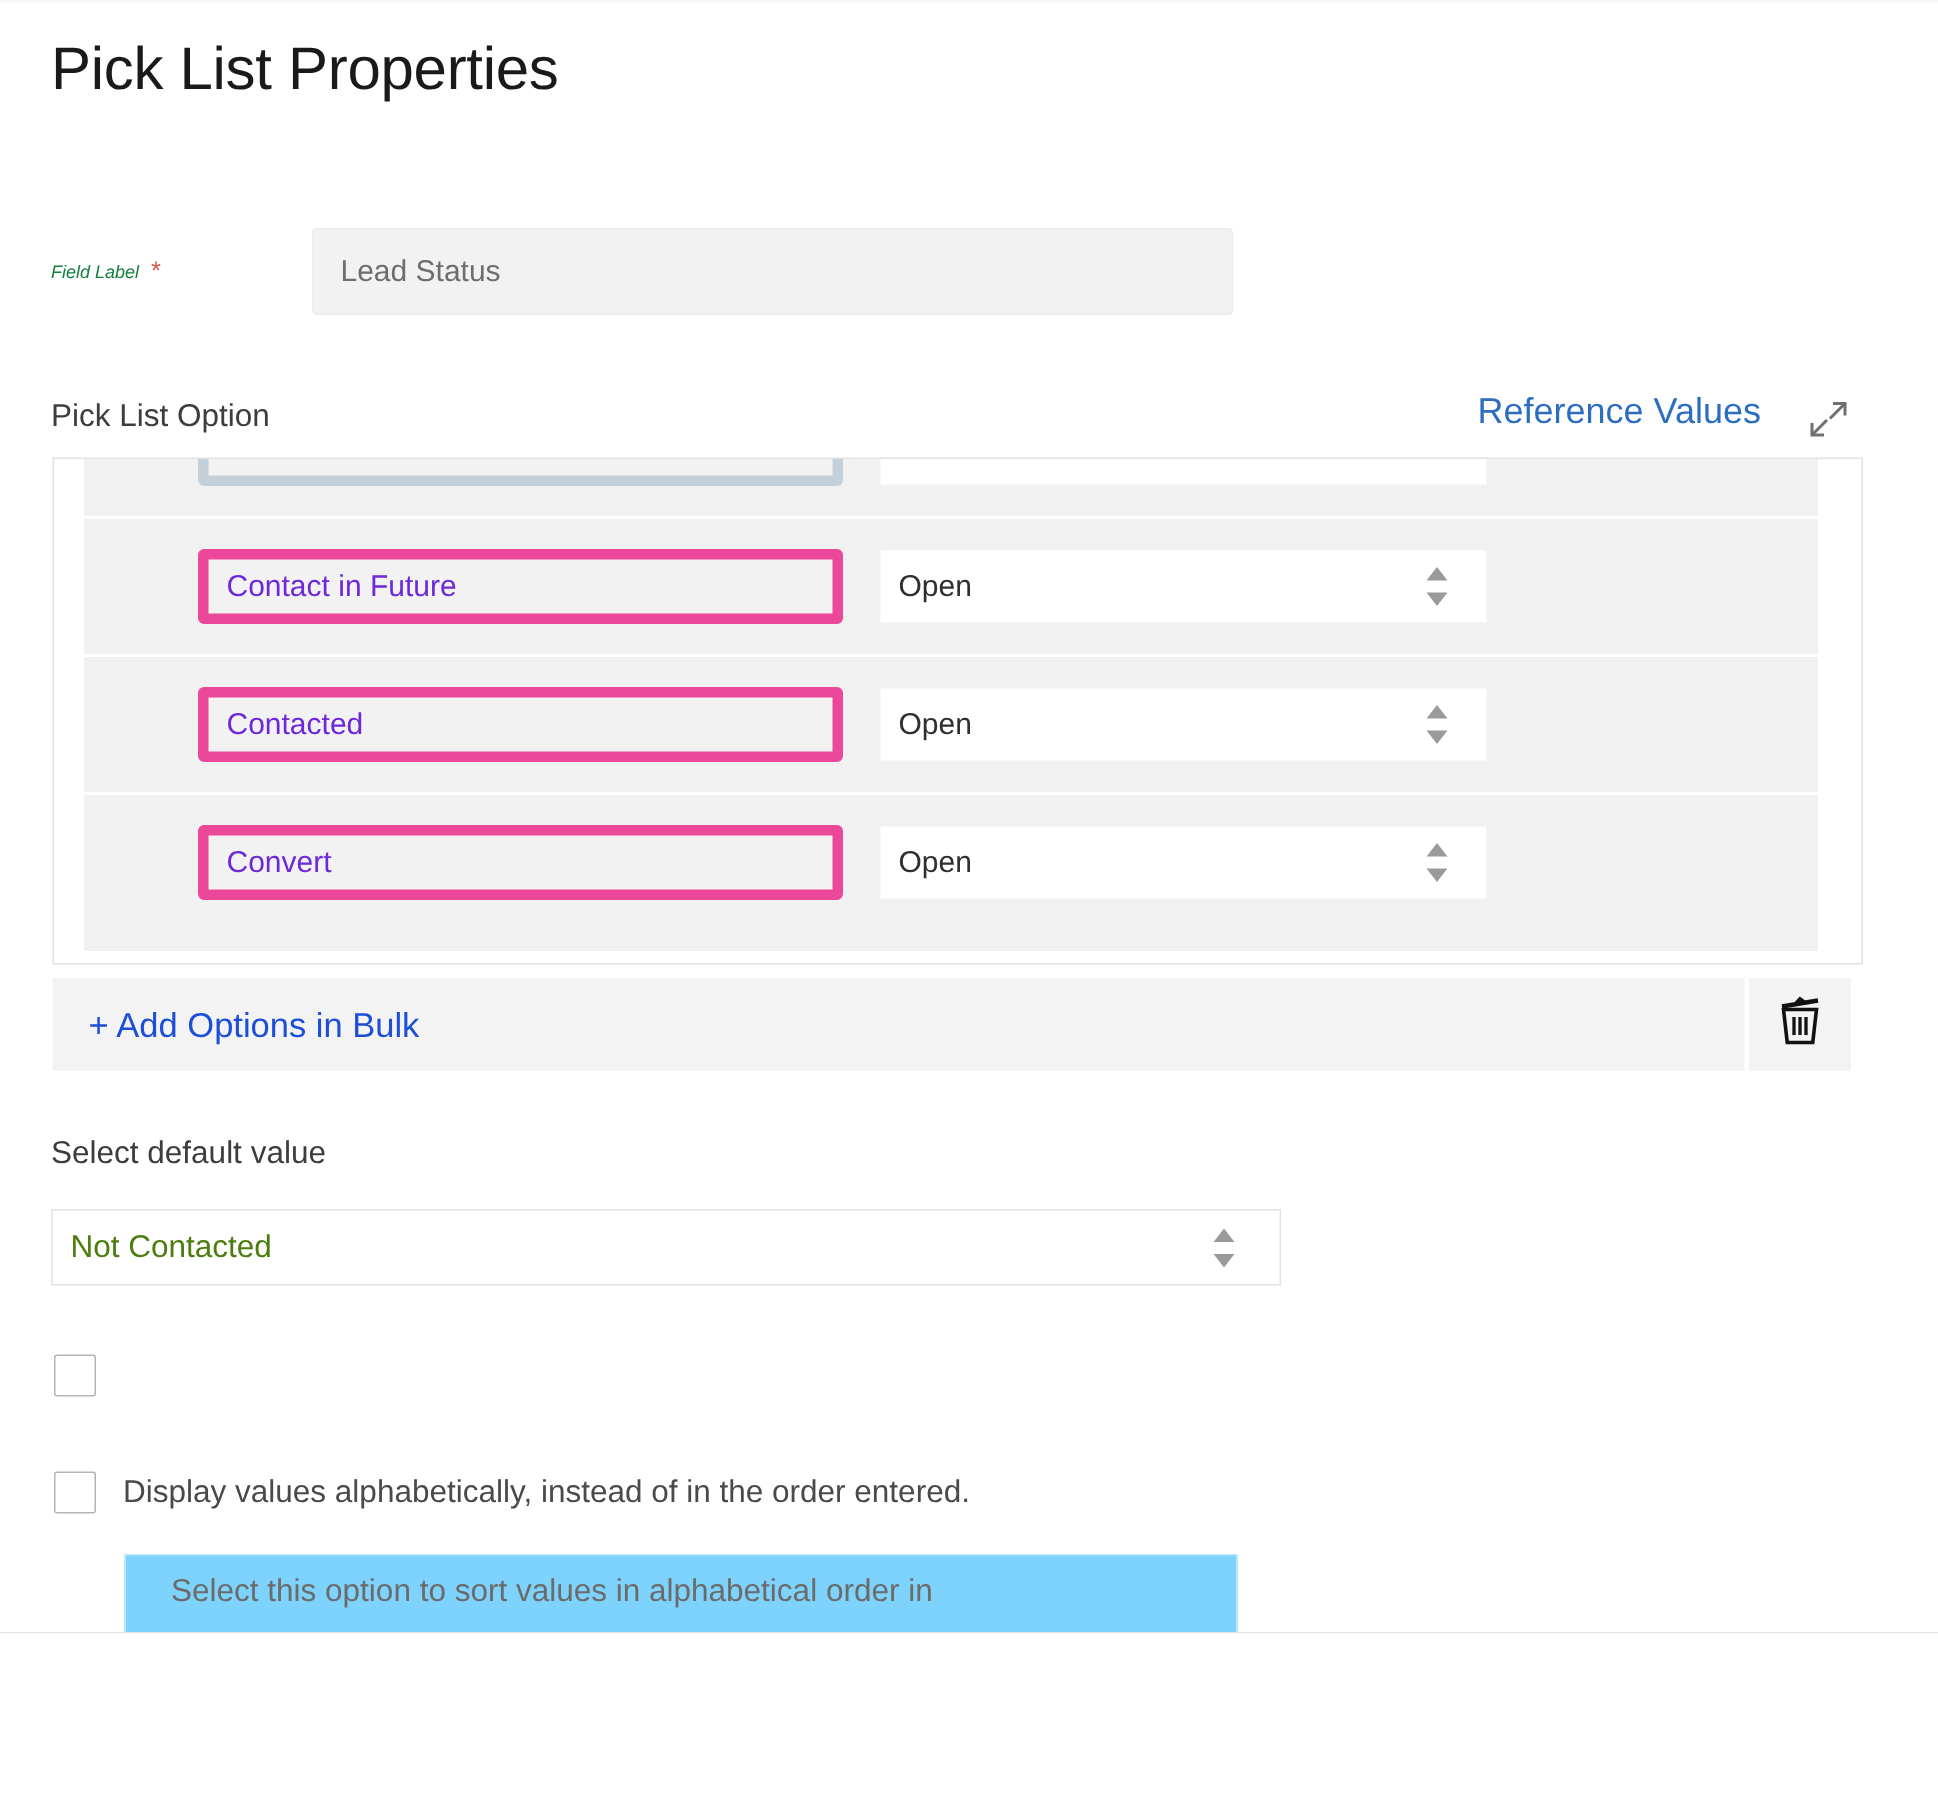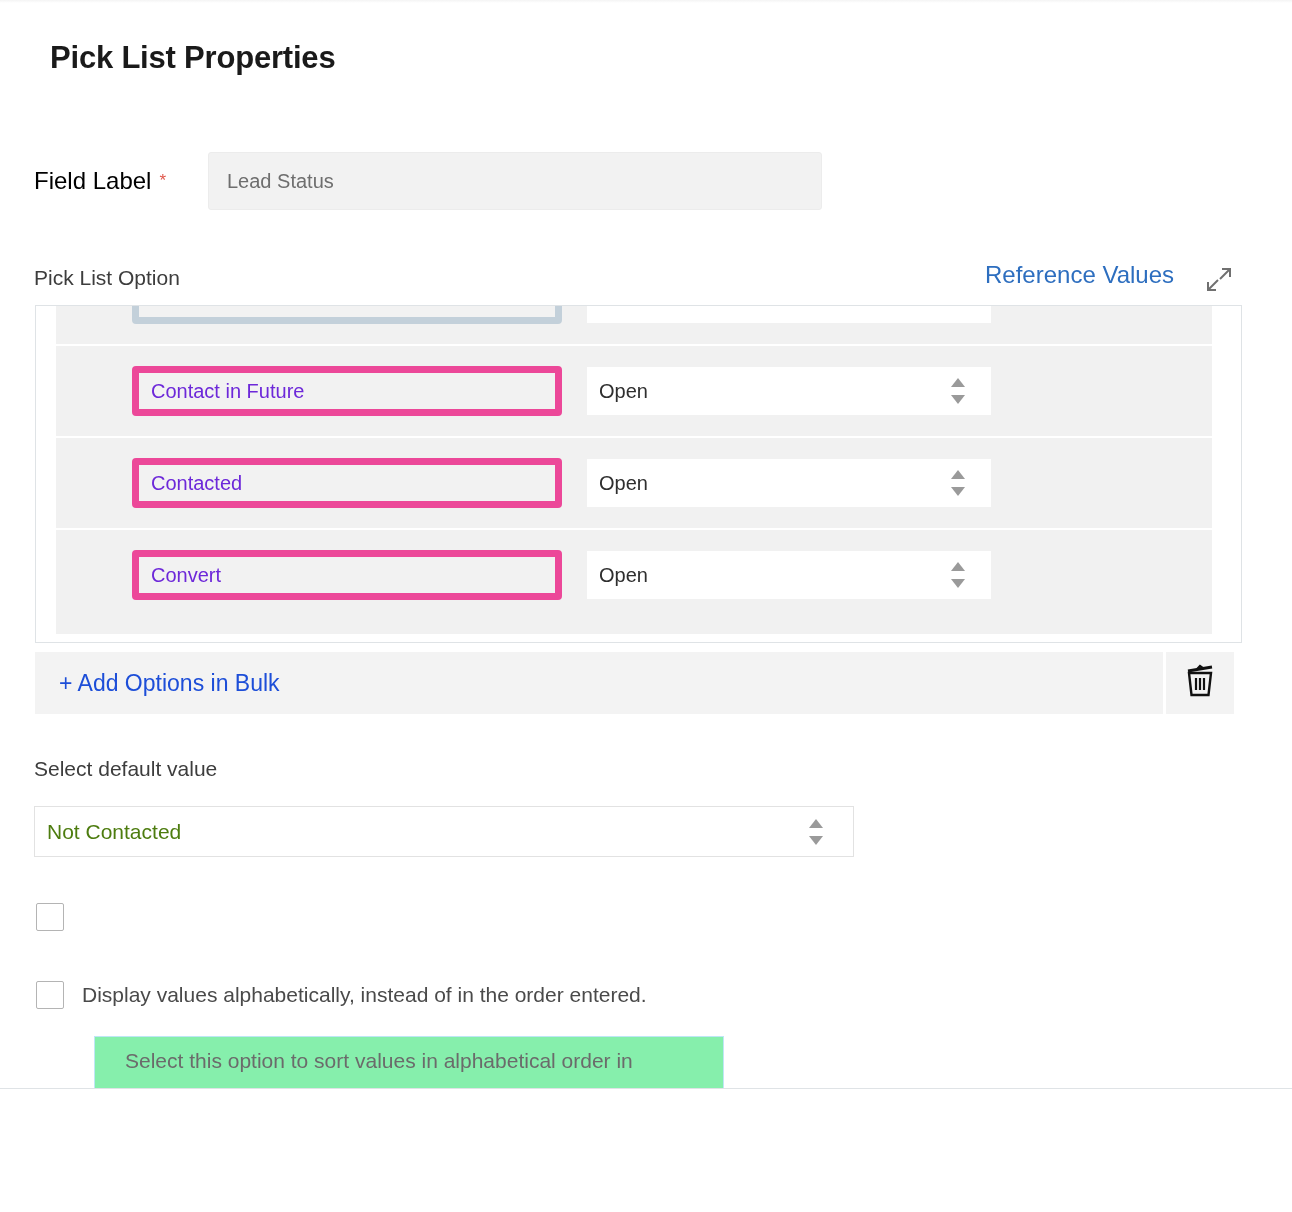--- a/index.html
+++ b/index.html
@@ -21,39 +21,40 @@
     top: 0; left: 0; right: 0;
     height: 3px;
     background: linear-gradient(to bottom, #f4f4f4, #ffffff);
   }
 
   
   .page-title {
     position: absolute;
     left: 34px;
     top: 24px;
-    font-size: 31px;
-    font-weight: bold;
+    font-size: 40px;
+    font-weight: normal;
     letter-spacing: -0.2px;
     color: #1a1a1a;
-    margin: 16px;
+    margin: 0;
   }
 
   
   .field-label-row {
     position: absolute;
     left: 34px;
     top: 152px;
     display: flex;
     align-items: center;
     height: 58px;
   }
   .field-label-text {
-    font-size: 24px;
-    color: #000000;
+    font-size: 12px;
+    color: #15803d;
+    font-style: italic;
   }
   .required-star {
     color: #e0564a;
     font-size: 17px;
     margin-left: 8px;
     margin-right: 0;
   }
   .field-label-input {
     position: absolute;
     left: 208px;
@@ -276,26 +277,26 @@
     font-weight: bold;
     color: #1c1c1c;
   }
   .cb-label.normal {
     color: #4a4a4a;
   }
 
   
   .tooltip-box {
     position: absolute;
-    left: 94px;
+    left: 83px;
     top: 1036px;
-    width: 630px;
+    width: 742px;
     height: 52px;
     box-sizing: border-box;
-    background: #86efac;
+    background: #7dd3fc;
     border: 1px solid #bfe6f5;
     border-bottom: none;
     overflow: hidden;
   }
   .tooltip-text {
     position: absolute;
     left: 30px;
     top: 12px;
     font-size: 21px;
     color: #6b6b6b;

